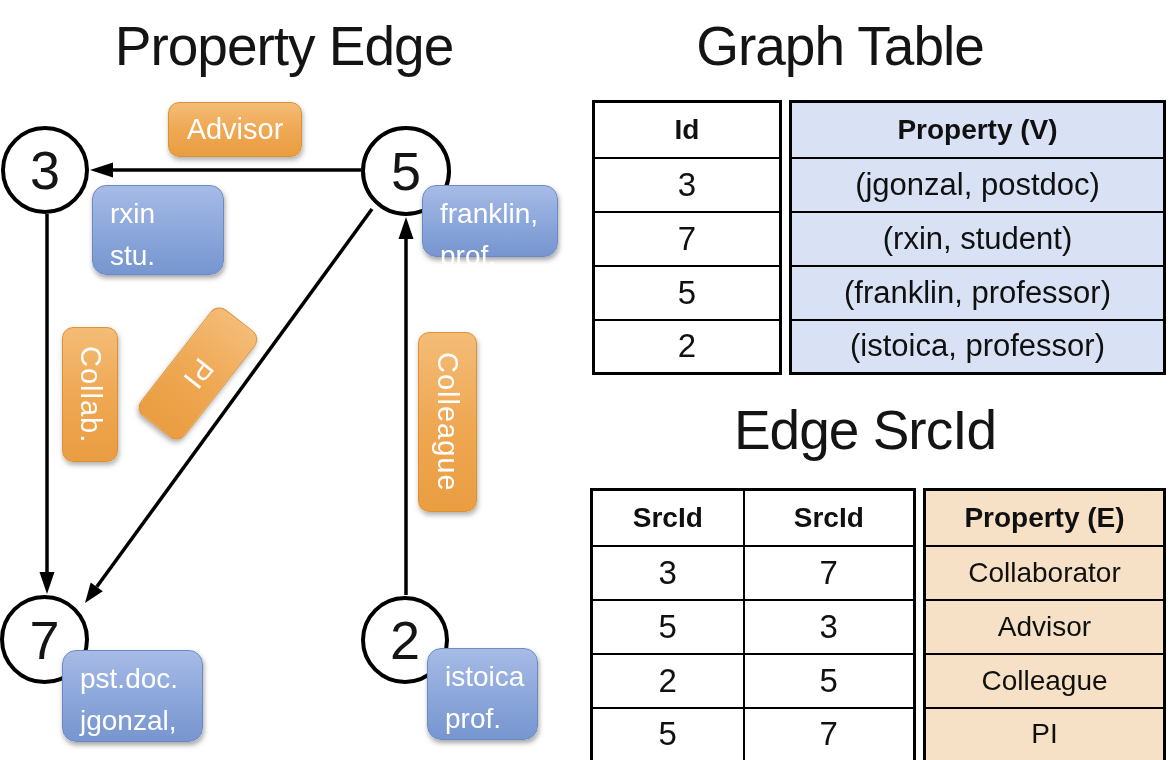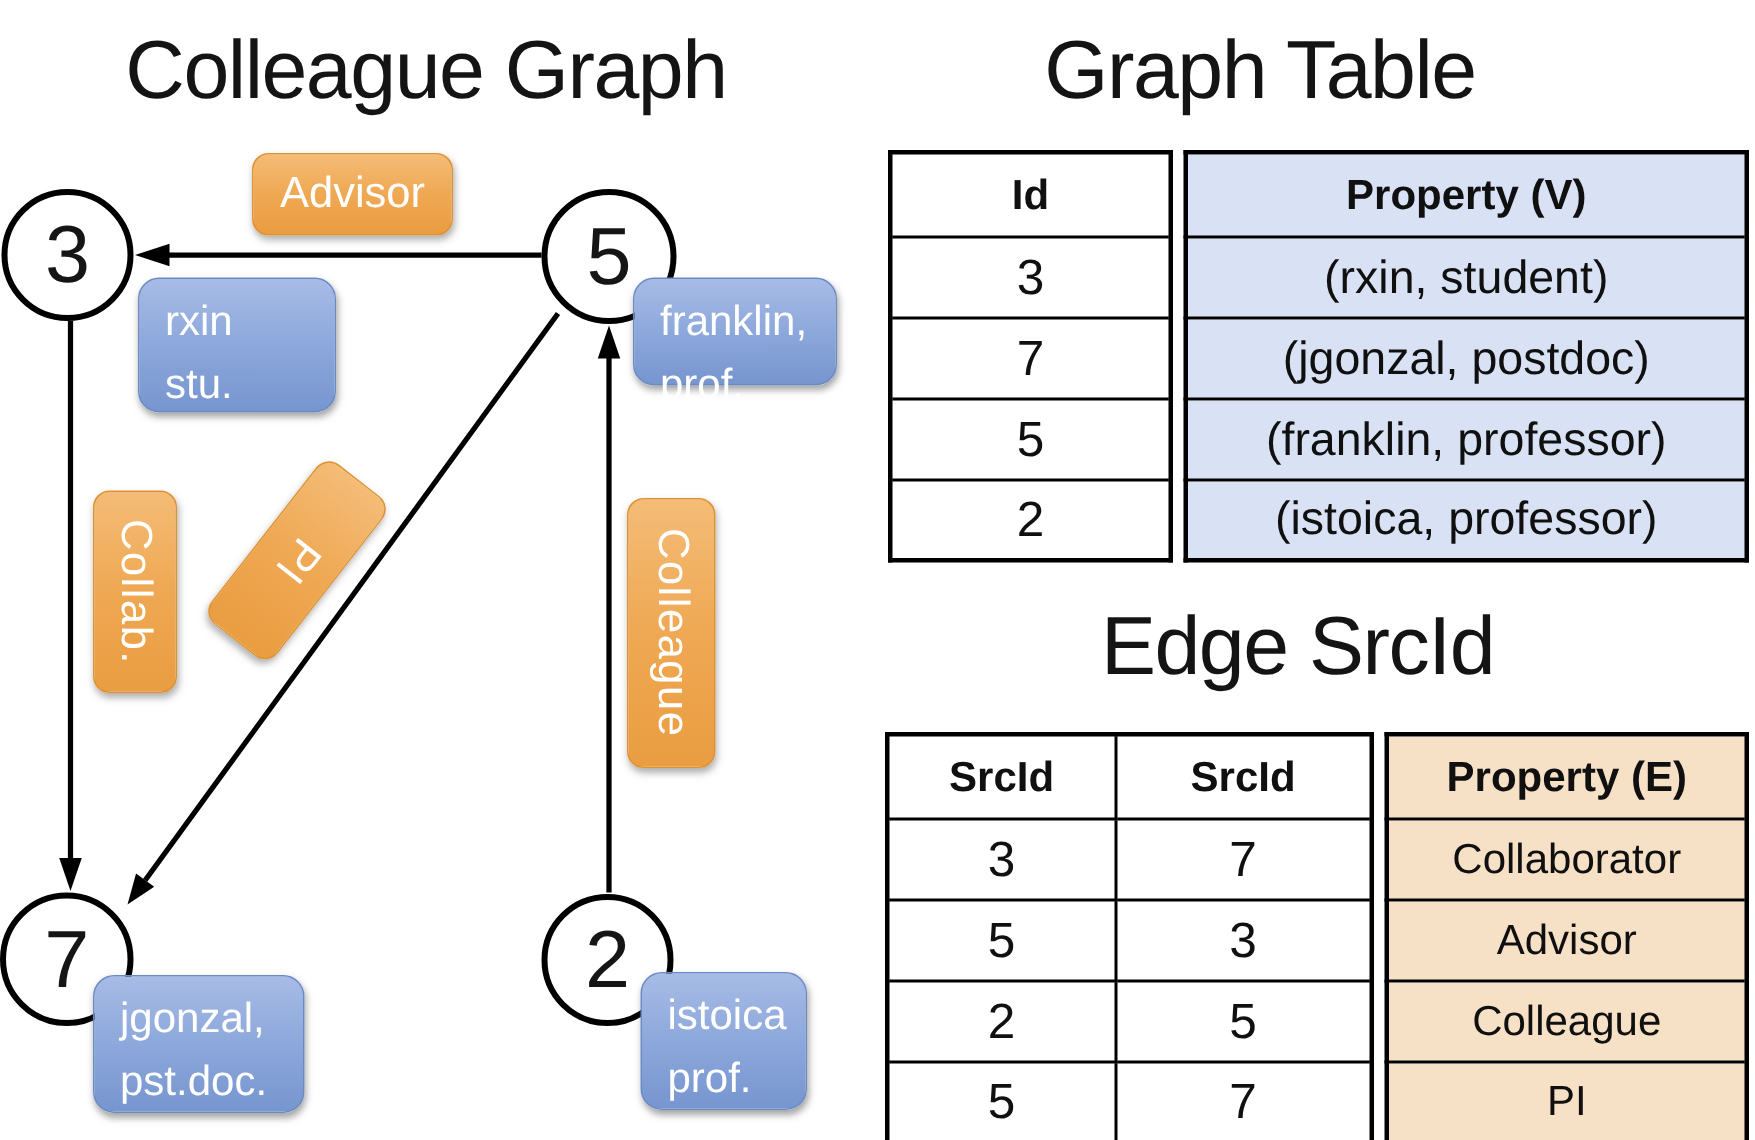--- a/index.html
+++ b/index.html
@@ -48,21 +48,21 @@
   table.t tr.hdr td{height:56px;font-size:28px;font-weight:bold;}
   table.vprop td{background:var(--vcell);font-size:31px;}
   table.eprop td{background:var(--ecell);font-size:28px;}
   table.vprop tr.hdr td, table.eprop tr.hdr td{font-size:28px;}
 </style>
 </head>
 <body>
 
 <div class="stage">
 
-  <div class="big-title" style="left:34px;top:14px;width:500px;">Colleague Graph</div>
+  <div class="big-title" style="left:34px;top:14px;width:500px;">Property Edge</div>
 
   <svg class="edges" width="585" height="760" viewBox="0 0 585 760">
 
     <line x1="361" y1="170" x2="110" y2="170" stroke="#000" stroke-width="3.5"></line>
     <polygon points="90,170 113,162.5 113,177.5" fill="#000"></polygon>
 
     <line x1="47" y1="214" x2="47" y2="575" stroke="#000" stroke-width="3.5"></line>
     <polygon points="47,594 39.5,572 54.5,572" fill="#000"></polygon>
 
     <line x1="372" y1="209" x2="96.8" y2="586.8" stroke="#000" stroke-width="3.5"></line>
@@ -87,22 +87,22 @@
 
   <div class="vbox" style="left:60px;top:185px;width:132px;height:90px;margin-left:32px;">
     <div>rxin</div>
     <div>stu.</div>
   </div>
   <div class="vbox" style="left:422px;top:185px;width:136px;height:72px;">
     <div>franklin,</div>
     <div>prof.</div>
   </div>
   <div class="vbox" style="left:62px;top:650px;width:141px;height:92px;">
+    <div>pst.doc.</div>
     <div>jgonzal,</div>
-    <div>pst.doc.</div>
   </div>
   <div class="vbox" style="left:427px;top:648px;width:111px;height:92px;">
     <div>istoica</div>
     <div>prof.</div>
   </div>
 
   <div class="ebox" style="left:168px;top:102px;width:134px;height:55px;">
     <span>Advisor</span>
   </div>
   <div class="ebox" style="left:62px;top:327px;width:56px;height:135px;">
@@ -136,24 +136,24 @@
             <td>2</td>
           </tr>
     </tbody>
       </table>
     <table class="t vprop" style="width:377px;">
       <tbody>
           <tr class="hdr">
             <td>Property (V)</td>
           </tr>
       <tr>
+            <td>(jgonzal, postdoc)</td>
+          </tr>
+      <tr>
             <td>(rxin, student)</td>
-          </tr>
-      <tr>
-            <td>(jgonzal, postdoc)</td>
           </tr>
       <tr>
             <td>(franklin, professor)</td>
           </tr>
       <tr>
             <td>(istoica, professor)</td>
           </tr>
     </tbody>
       </table>
   </div>

